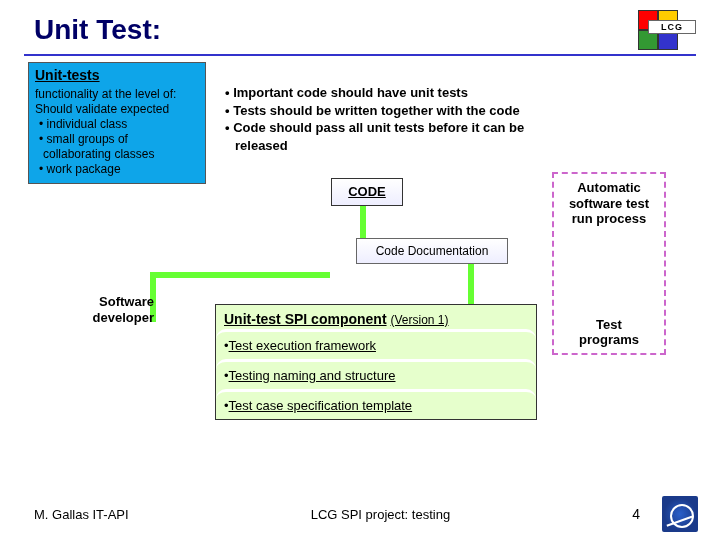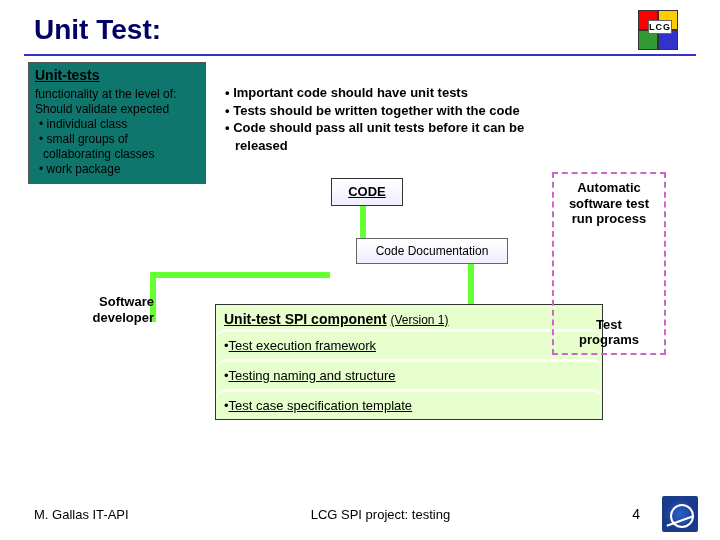--- a/index.html
+++ b/index.html
@@ -7,29 +7,29 @@
   
   .header { display: flex; align-items: center; justify-content: space-between; padding: 10px 24px 0 34px; }
   .title { font-size: 28px; font-weight: bold; color: #000066; font-family: "Trebuchet MS", Verdana, sans-serif; }
   .lcg-logo { width: 58px; height: 40px; position: relative; }
   .lcg-grid { display: grid; grid-template-columns: 1fr 1fr; grid-template-rows: 1fr 1fr; width: 40px; height: 40px; position: absolute; left: 0; }
   .lcg-cell { border: 1px solid #333; }
   .lcg-c1 { background: #ff0000; }
   .lcg-c2 { background: #ffcc00; }
   .lcg-c3 { background: #339933; }
   .lcg-c4 { background: #3333cc; }
-  .lcg-text { position: absolute; top: 10px; left: 10px; font-size: 9px; font-weight: bold; background: #fff; padding: 1px 0; letter-spacing: 1px; border: 1px solid #666; }
+  .lcg-text { position: absolute; top: 10px; left: 10px; font-size: 9px; font-weight: bold; background: #fff; padding: 1px 12px; letter-spacing: 1px; border: 1px solid #666; }
   
   .hr-line { border: none; border-top: 2px solid #3333cc; margin: 4px 24px 0 24px; }
   
   .content { position: relative; width: 720px; height: 440px; }
   
   .unit-tests-box {
     position: absolute; left: 28px; top: 6px; width: 178px;
-    border: 1px solid #555; background: #0f766e;
+    border: 1px solid #555; background: #0ea5e9;
     padding: 4px 6px 6px 6px; font-size: 12px; color: #000; line-height: 1.25;
   }
   .unit-tests-box h3 { font-size: 14px; text-decoration: underline; margin-bottom: 2px; font-weight: bold; }
   .unit-tests-box ul { list-style: none; padding-left: 4px; }
   .unit-tests-box li::before { content: "• "; }
   .unit-tests-box li { padding-left: 0; }
   .indented { padding-left: 8px !important; }
   
   .important-list {
     position: absolute; left: 225px; top: 28px; width: 390px;
@@ -51,21 +51,21 @@
     border: 1px solid #666; background: linear-gradient(#fff, #eef);
     text-align: center; font-size: 12px; line-height: 24px;
   }
   
   .sw-dev {
     position: absolute; left: 64px; top: 238px; width: 90px;
     font-size: 13px; font-weight: bold; text-align: right; line-height: 1.25;
   }
   
   .spi-box {
-    position: absolute; left: 215px; top: 248px; width: 388px;
+    position: absolute; left: 215px; top: 248px; width: 322px;
     border: 1px solid #333;
     background: #e6ffcc;
   }
   .spi-head { font-size: 14px; padding: 6px 8px 2px 8px; }
   .spi-head .t { font-weight: bold; text-decoration: underline; }
   .spi-head .v { font-size: 12px; text-decoration: underline; }
   .spi-items { }
   .spi-item { padding: 6px 8px; font-size: 13px; text-decoration: underline; border-top: 3px solid #fff; border-radius: 10px; }
   .spi-item::before { content: "• "; text-decoration: none; display: inline-block; }
   

